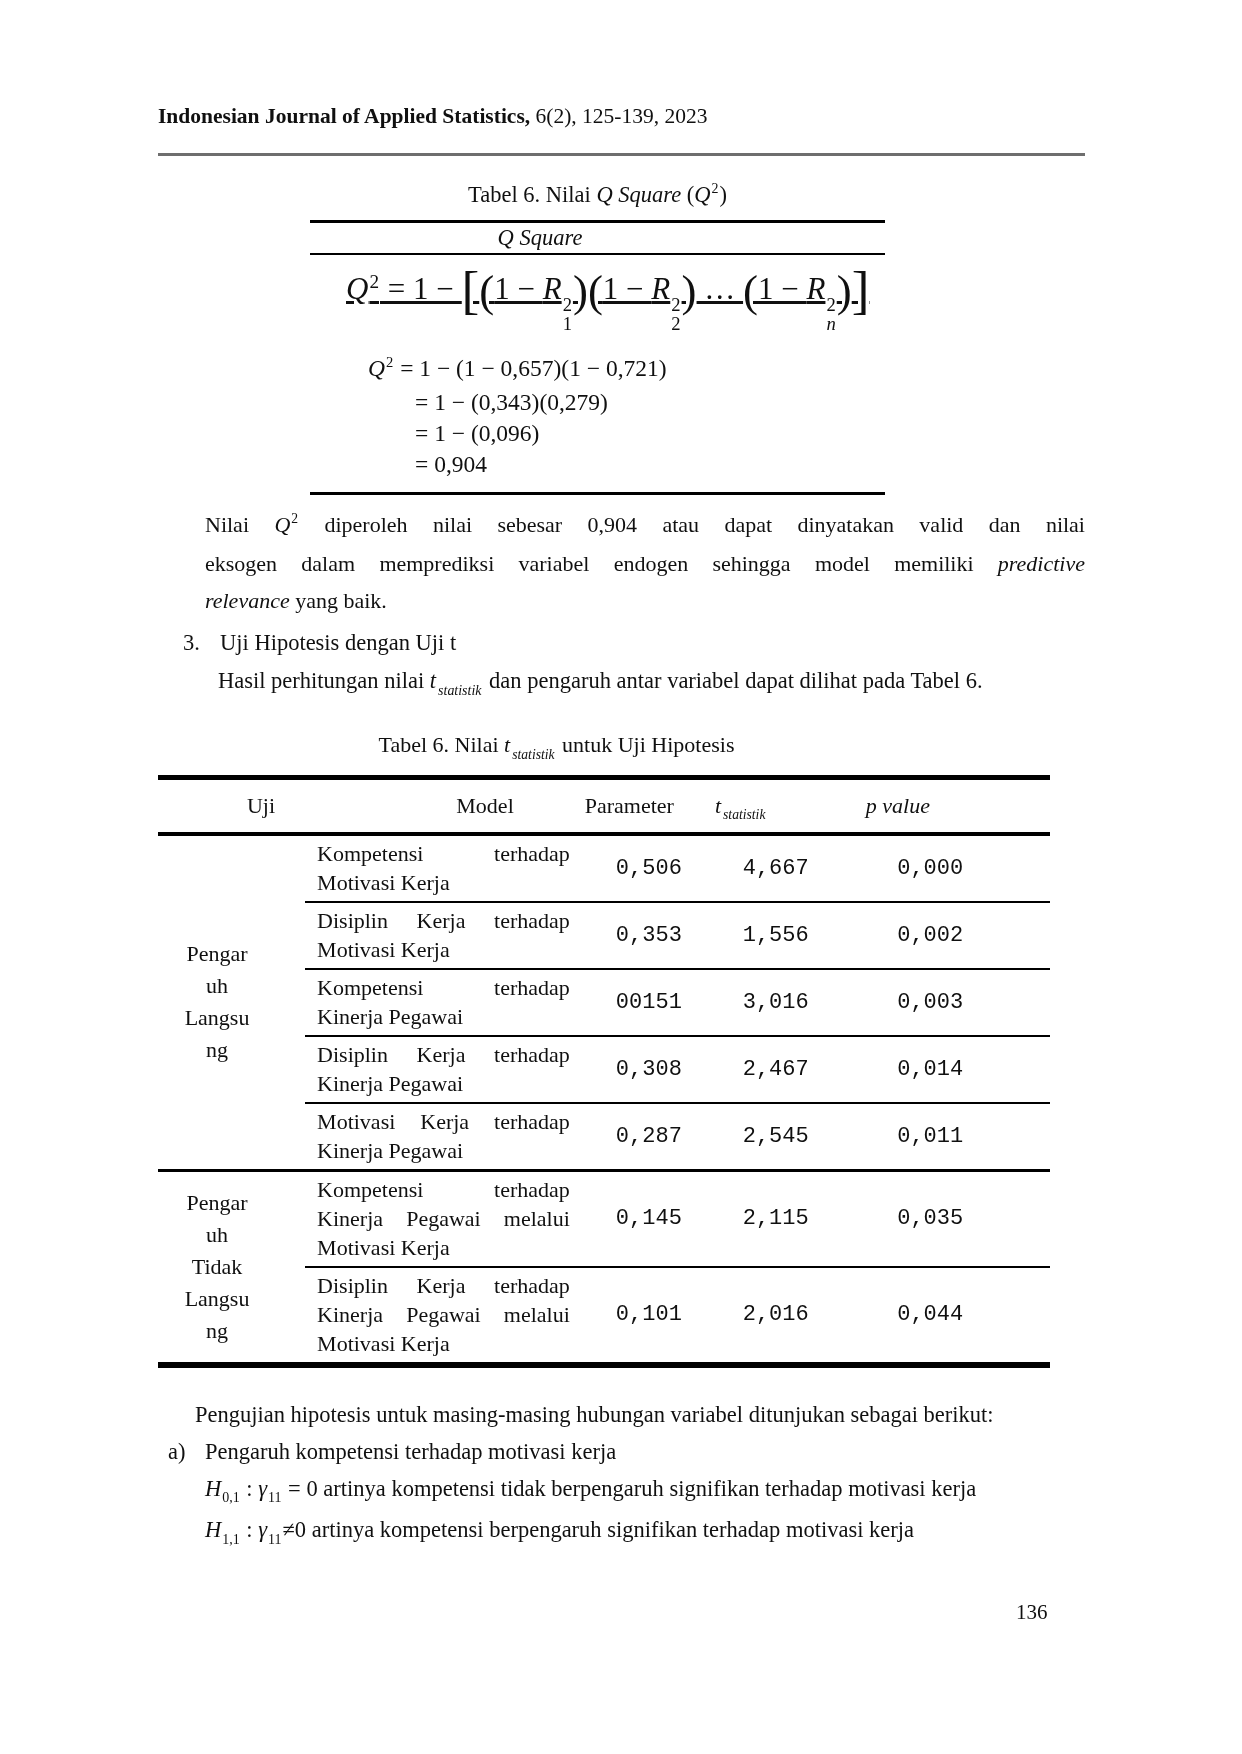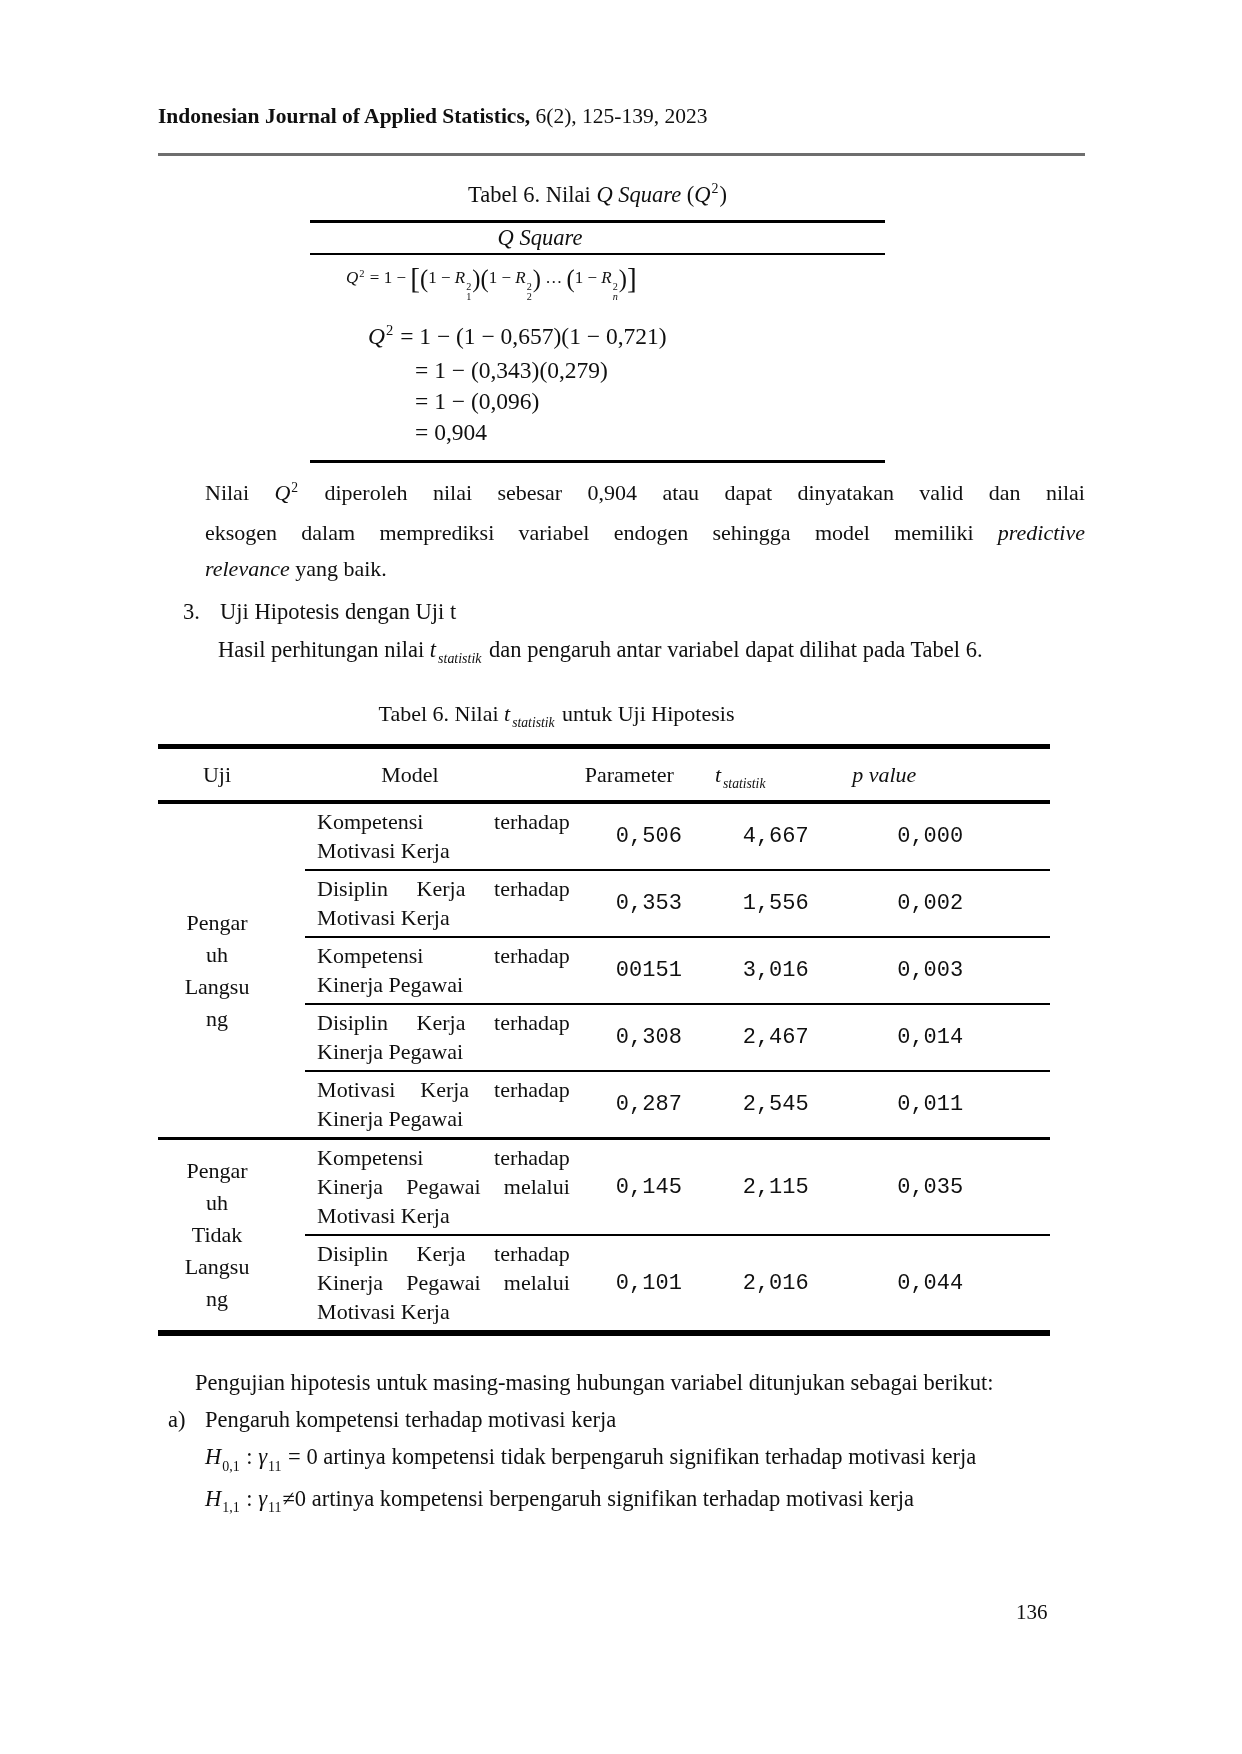--- a/index.html
+++ b/index.html
@@ -28,40 +28,40 @@
   .r-ss .ss-sub.alpha { font-style:italic; }
 
   .jheader { padding-top:99px; font-size:21.5px; line-height:34px; }
   .headrule { border:none; border-top:3px solid #6e6e6e; margin:20px 0 0 0; }
 
   
   .qblock { margin-top:22px; margin-left:152px; width:575px; font-size:22.5px; }
   .qcaption { text-align:center; line-height:34px; margin-bottom:5px; }
   .qtable { border-top:3px solid #000; border-bottom:3px solid #000; }
   .qcolheader { border-bottom:2.5px solid #000; text-align:center; padding-right:115px; line-height:30px; }
-  .qformula { padding:9px 0 6px 36px; font-size:17px; white-space:nowrap; }
+  .qformula { padding:9px 0 6px 36px; font-size:31px; white-space:nowrap;text-decoration:underline; }
   .qsteps { padding:13px 0 12px 58px; font-size:23.5px; }
   .qsteps .qstep { line-height:31px; white-space:nowrap; }
   .qsteps .qstep + .qstep { margin-left:47px; }
 
   
   .para1 { margin:12px 0 0 47px; width:880px; font-size:22px; }
   .jline { text-align:justify; text-align-last:justify; line-height:36.5px; }
   .lline { line-height:36.5px; }
 
   .item3 { display:flex; margin-top:5px; font-size:22.5px; line-height:37px; }
   .item3 .num { width:37px; margin-left:25px; }
   .tintro { margin-left:60px; font-size:22.5px; line-height:40px; white-space:nowrap; }
 
   
   .tcaption { margin:24px 130px 0 0; text-align:center; font-size:22px; line-height:34px; }
   table.ttable { margin-top:10px; border-collapse:collapse; width:892px; font-size:22px;
                  border-top:5px solid #000; border-bottom:6px solid #000; }
   table.ttable thead tr { border-bottom:4px solid #000; height:56px; }
-  table.ttable th { font-weight:normal; text-align:center; vertical-align:middle; }
+  table.ttable th { font-weight:normal; text-align:right; vertical-align:middle; }
   th.h-uji { padding-right:30px; }
   th.h-model { padding-right:70px; }
   th.h-param { padding-right:40px; }
   th.h-t { padding-right:70px; }
   th.h-p { padding-right:120px; }
   td.uji { text-align:center; vertical-align:middle; padding-right:30px; }
   td.uji .glab { line-height:32px; }
   td.model { padding:3px 14px 4px 12px; vertical-align:middle; }
   td.model .mline { text-align:justify; text-align-last:justify; line-height:29px; }
   td.model .mlast { line-height:29px; }

